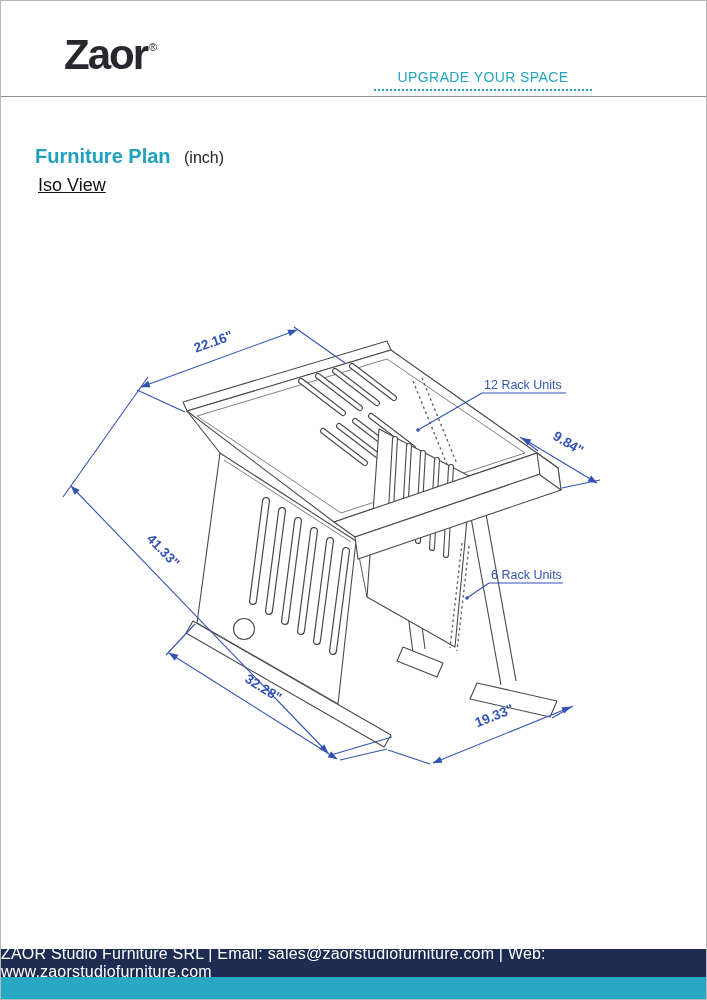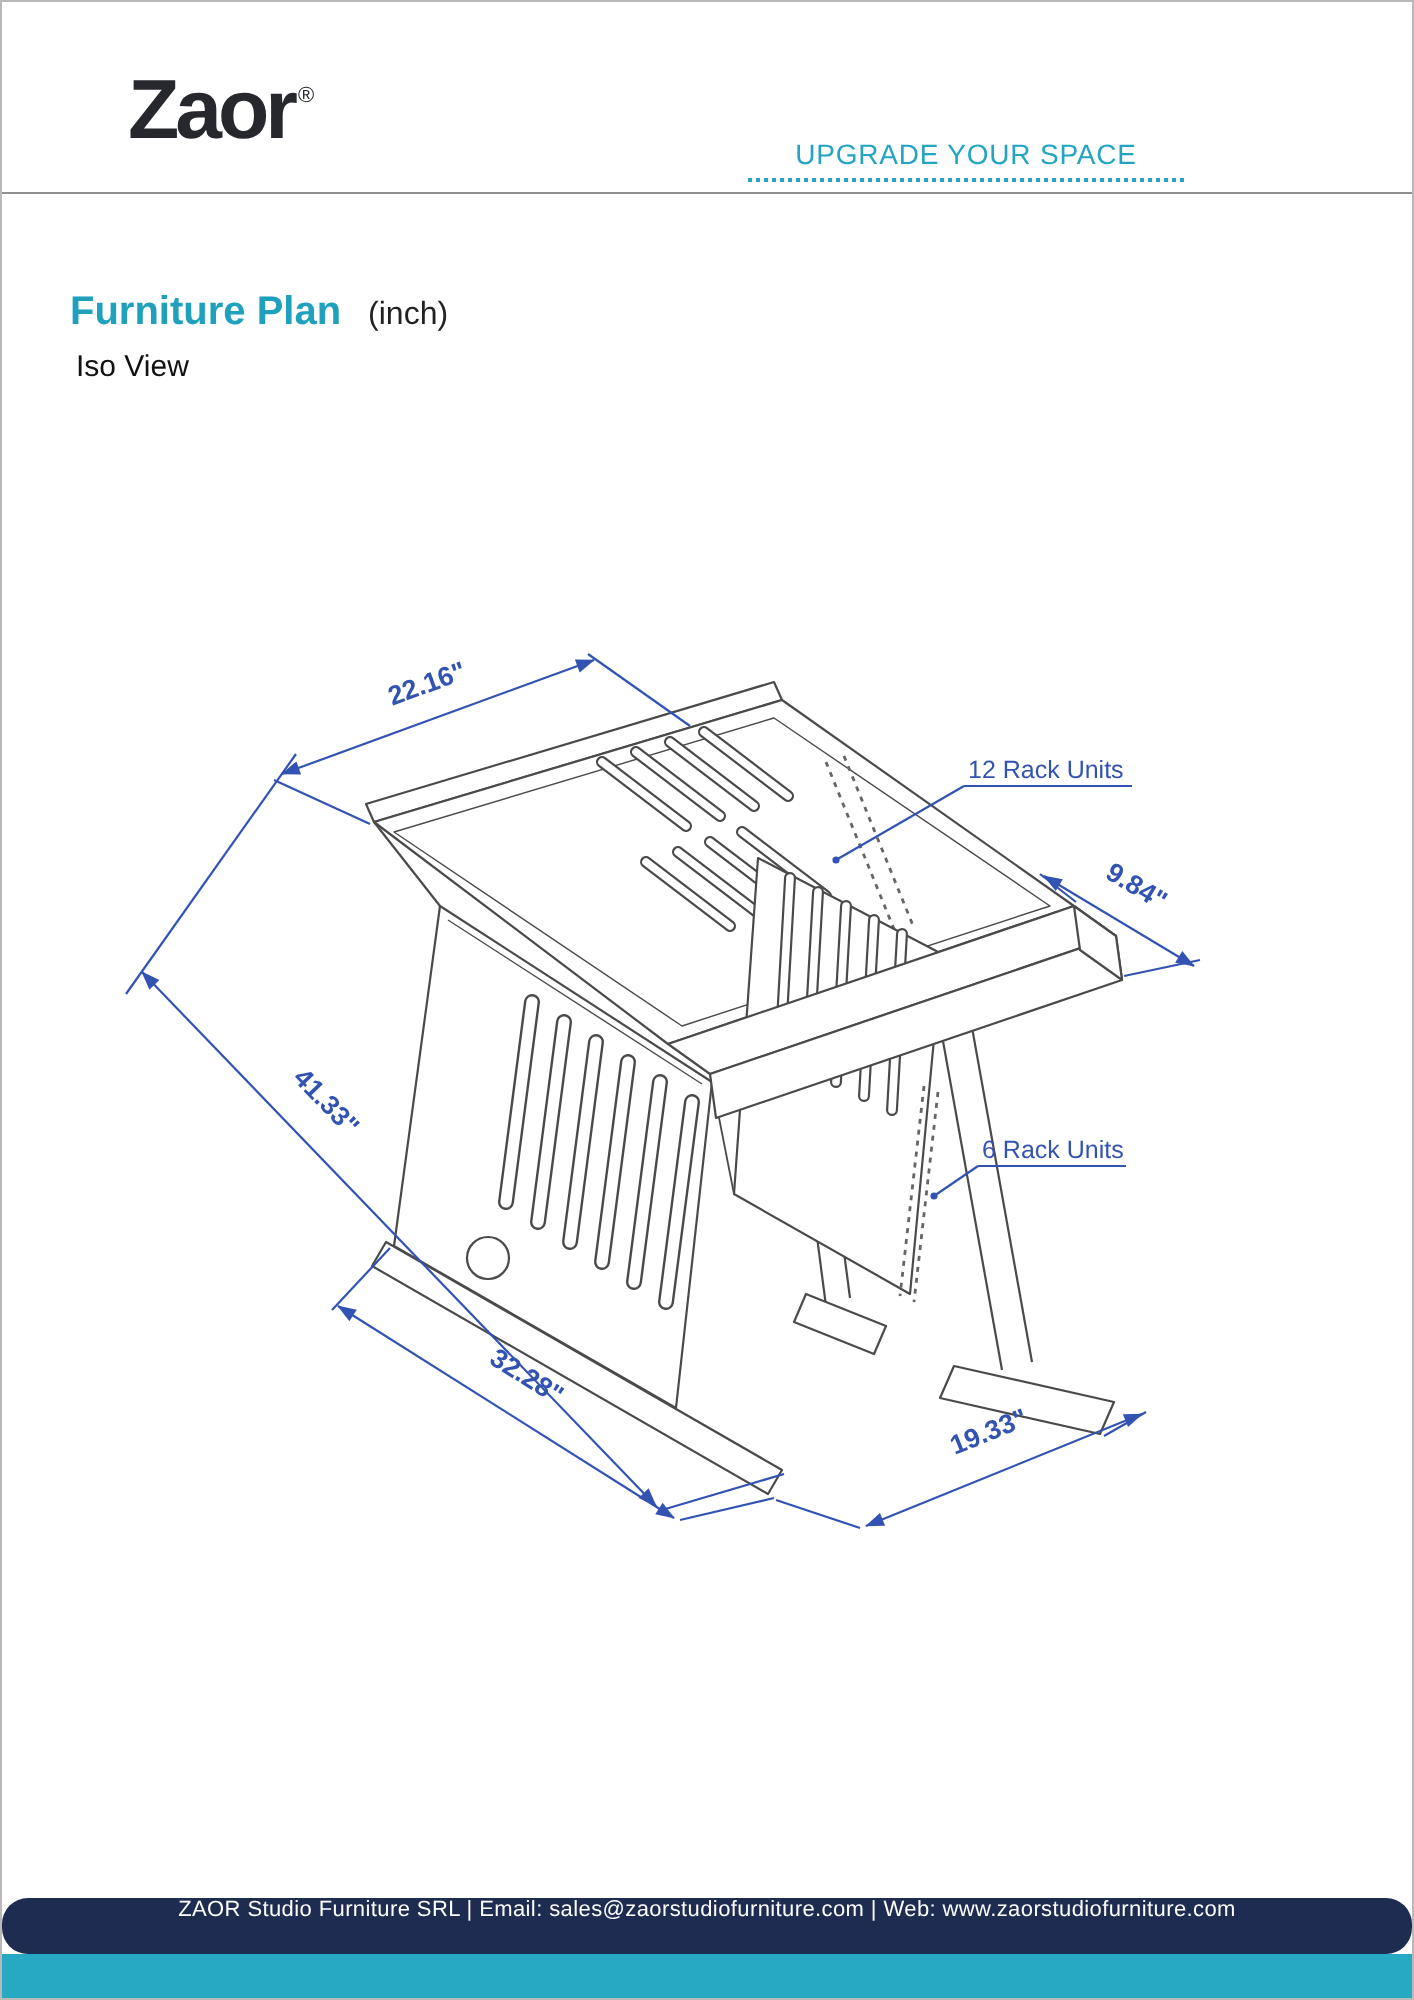--- a/index.html
+++ b/index.html
@@ -15,32 +15,31 @@
   .tagline{
     position:absolute;left:373px;top:68px;width:218px;text-align:center;
     color:#22a4c2;font-size:14px;font-weight:400;letter-spacing:.4px;
     border-bottom:2px dotted #22a4c2;padding-bottom:4px;white-space:nowrap;
   }
   .header-rule{position:absolute;left:0;right:0;top:95px;height:1px;background:#8f8f8f;}
   
   .titleblock{position:absolute;left:34px;top:144px;}
   .t-main{color:#1fa0bd;font-size:20px;font-weight:700;}
   .t-unit{color:#222;font-size:16px;margin-left:9px;}
-  .t-sub{color:#111;font-size:15px;margin-top:7px;margin-left:3px;}
+  .t-sub{color:#111;font-size:18px;margin-top:7px;margin-left:3px;text-decoration:underline;}
   
   svg.drawing{position:absolute;left:0;top:0;width:707px;height:1000px;pointer-events:none;}
   svg.drawing text{font-family:"Liberation Sans",sans-serif;fill:#3353b3;stroke:none;}
   svg.drawing text.dim{font-size:13.5px;font-weight:700;}
   svg.drawing text.ann{font-size:12.5px;}
   
   .footer-navy{
     position:absolute;left:0;right:0;bottom:22px;height:28px;background:#1e2c52;
-    color:#fff;font-size:11px;display:flex;justify-content:center;
+    color:#fff;font-size:16px;display:flex;align-items:center;justify-content:center;
     letter-spacing:.2px;
-    border-radius:13px;
   }
   .footer-teal{position:absolute;left:0;right:0;bottom:0;height:22px;background:#27a9c4;}
 </style>
 </head>
 <body>
 
 <div class="page">
 
   <div class="logo">
     <span class="word">Zaor</span><sup>®</sup>

